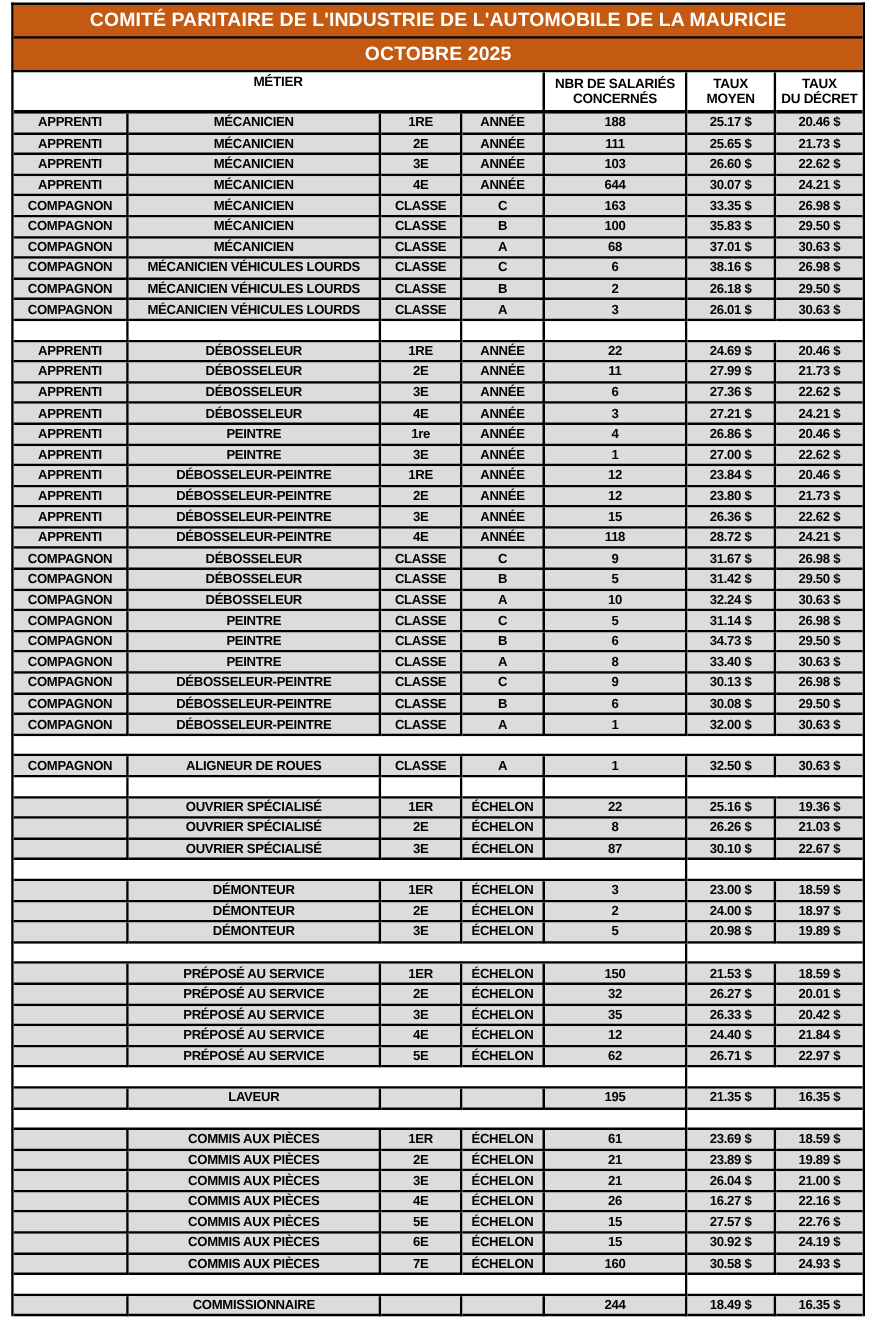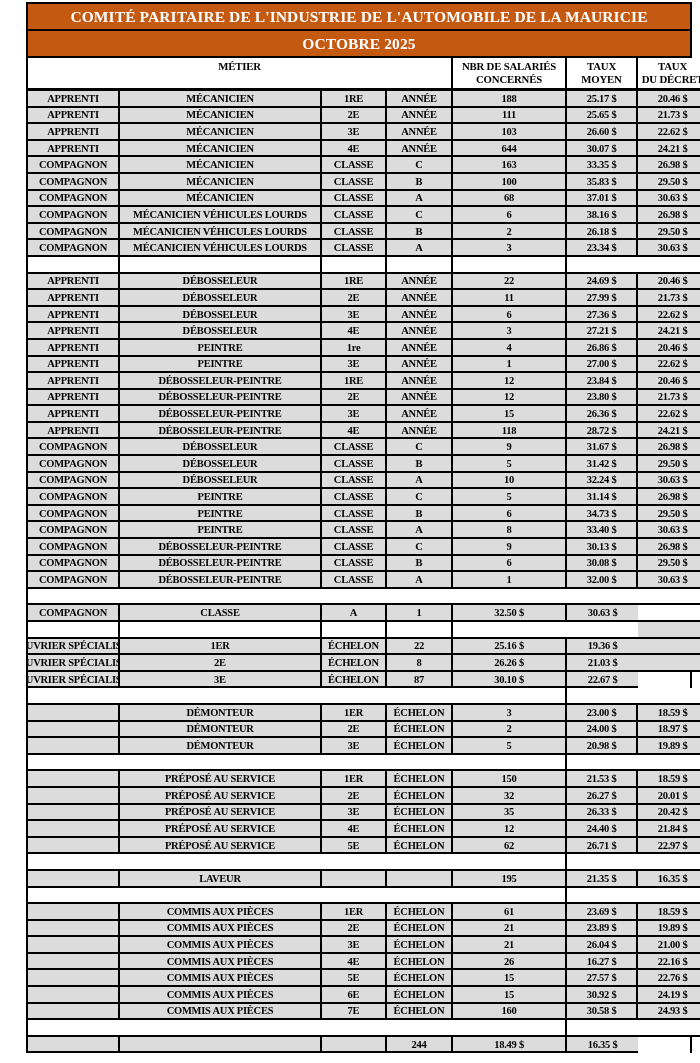--- a/index.html
+++ b/index.html
@@ -2,39 +2,39 @@
 <html><head>
 <meta charset="utf-8">
 <style>
   html,body{margin:0;padding:0;background:#fff;}
   body{
     width:700px;height:1063px;overflow:hidden;
     font-family:"Liberation Sans",sans-serif;
     font-weight:bold;color:#000;
     -webkit-font-smoothing:antialiased;
   }
-  .page{padding:2px 8px 0 26px;font-family:Liberation Serif, serif;}
+  .page{padding:2px 8px 0 9px;}
   .titlebox{border:2px solid #000;border-bottom:none;}
   .band{
     height:25px;background:#C45911;color:#fff;
     display:flex;align-items:center;justify-content:center;
     font-size:15.5px;letter-spacing:.1px;white-space:nowrap;
   }
   .band1{border-bottom:2px solid #000;}
   .tbl{
     display:grid;
     grid-template-columns:92px 202px 65px 66px 114px 71px 69px;
     grid-template-rows:33px;
     grid-auto-rows:16.6px;
     border:2px solid #000;border-bottom:none;
     background:#fff;
   }
   .th{
     background:#fff;border-right:2px solid #000;border-bottom:3px solid #000;
-    display:flex;flex-direction:column;align-items:center;justify-content:space-between;
+    display:flex;flex-direction:column;align-items:center;justify-content:center;
     padding:2px 0 3px;font-size:10.8px;letter-spacing:-.2px;white-space:nowrap;
     box-sizing:border-box;overflow:hidden;
   }
   .th-metier{grid-column:1 / span 4;justify-content:flex-start;}
   .th-last{border-right:none;}
   .cell{
     background:#DCDCDC;border-right:2px solid #000;border-bottom:2px solid #000;
     display:flex;align-items:center;justify-content:center;
     font-size:10.5px;letter-spacing:-.25px;white-space:nowrap;
     box-sizing:border-box;overflow:hidden;
@@ -136,21 +136,21 @@
       <div class="cell c3">CLASSE</div>
       <div class="cell c4">B</div>
       <div class="cell c5">2</div>
       <div class="cell c6">26.18 $</div>
       <div class="cell c7">29.50 $</div>
       <div class="cell c1">COMPAGNON</div>
       <div class="cell c2">MÉCANICIEN VÉHICULES LOURDS</div>
       <div class="cell c3">CLASSE</div>
       <div class="cell c4">A</div>
       <div class="cell c5">3</div>
-      <div class="cell c6">23.34 $</div>
+      <div class="cell c6">26.01 $</div>
       <div class="cell c7">30.63 $</div>
       <div class="sep vr"></div>
       <div class="sep vr"></div>
       <div class="sep vr"></div>
       <div class="sep vr"></div>
       <div class="sep vr"></div>
       <div class="sep"></div>
       <div class="sep"></div>
       <div class="cell c1">APPRENTI</div>
       <div class="cell c2">DÉBOSSELEUR</div>
@@ -280,20 +280,21 @@
       <div class="cell c7">29.50 $</div>
       <div class="cell c1">COMPAGNON</div>
       <div class="cell c2">DÉBOSSELEUR-PEINTRE</div>
       <div class="cell c3">CLASSE</div>
       <div class="cell c4">A</div>
       <div class="cell c5">1</div>
       <div class="cell c6">32.00 $</div>
       <div class="cell c7">30.63 $</div>
       <div class="sep span7"></div>
       <div class="cell c1">COMPAGNON</div>
+      <div class="cell c2">ALIGNEUR DE ROUES</div>
       <div class="cell c3">CLASSE</div>
       <div class="cell c4">A</div>
       <div class="cell c5">1</div>
       <div class="cell c6">32.50 $</div>
       <div class="cell c7">30.63 $</div>
       <div class="sep vr"></div>
       <div class="sep vr"></div>
       <div class="sep vr"></div>
       <div class="sep vr"></div>
       <div class="sep vr"></div>
@@ -436,20 +437,21 @@
       <div class="cell c1"></div>
       <div class="cell c2">COMMIS AUX PIÈCES</div>
       <div class="cell c3">7E</div>
       <div class="cell c4">ÉCHELON</div>
       <div class="cell c5">160</div>
       <div class="cell c6">30.58 $</div>
       <div class="cell c7">24.93 $</div>
       <div class="sep span5 vr"></div>
       <div class="sep span2"></div>
       <div class="cell c1"></div>
+      <div class="cell c2">COMMISSIONNAIRE</div>
       <div class="cell c3"></div>
       <div class="cell c4"></div>
       <div class="cell c5">244</div>
       <div class="cell c6">18.49 $</div>
       <div class="cell c7">16.35 $</div>
     </div>
 
 </div>
 
 </body></html>

